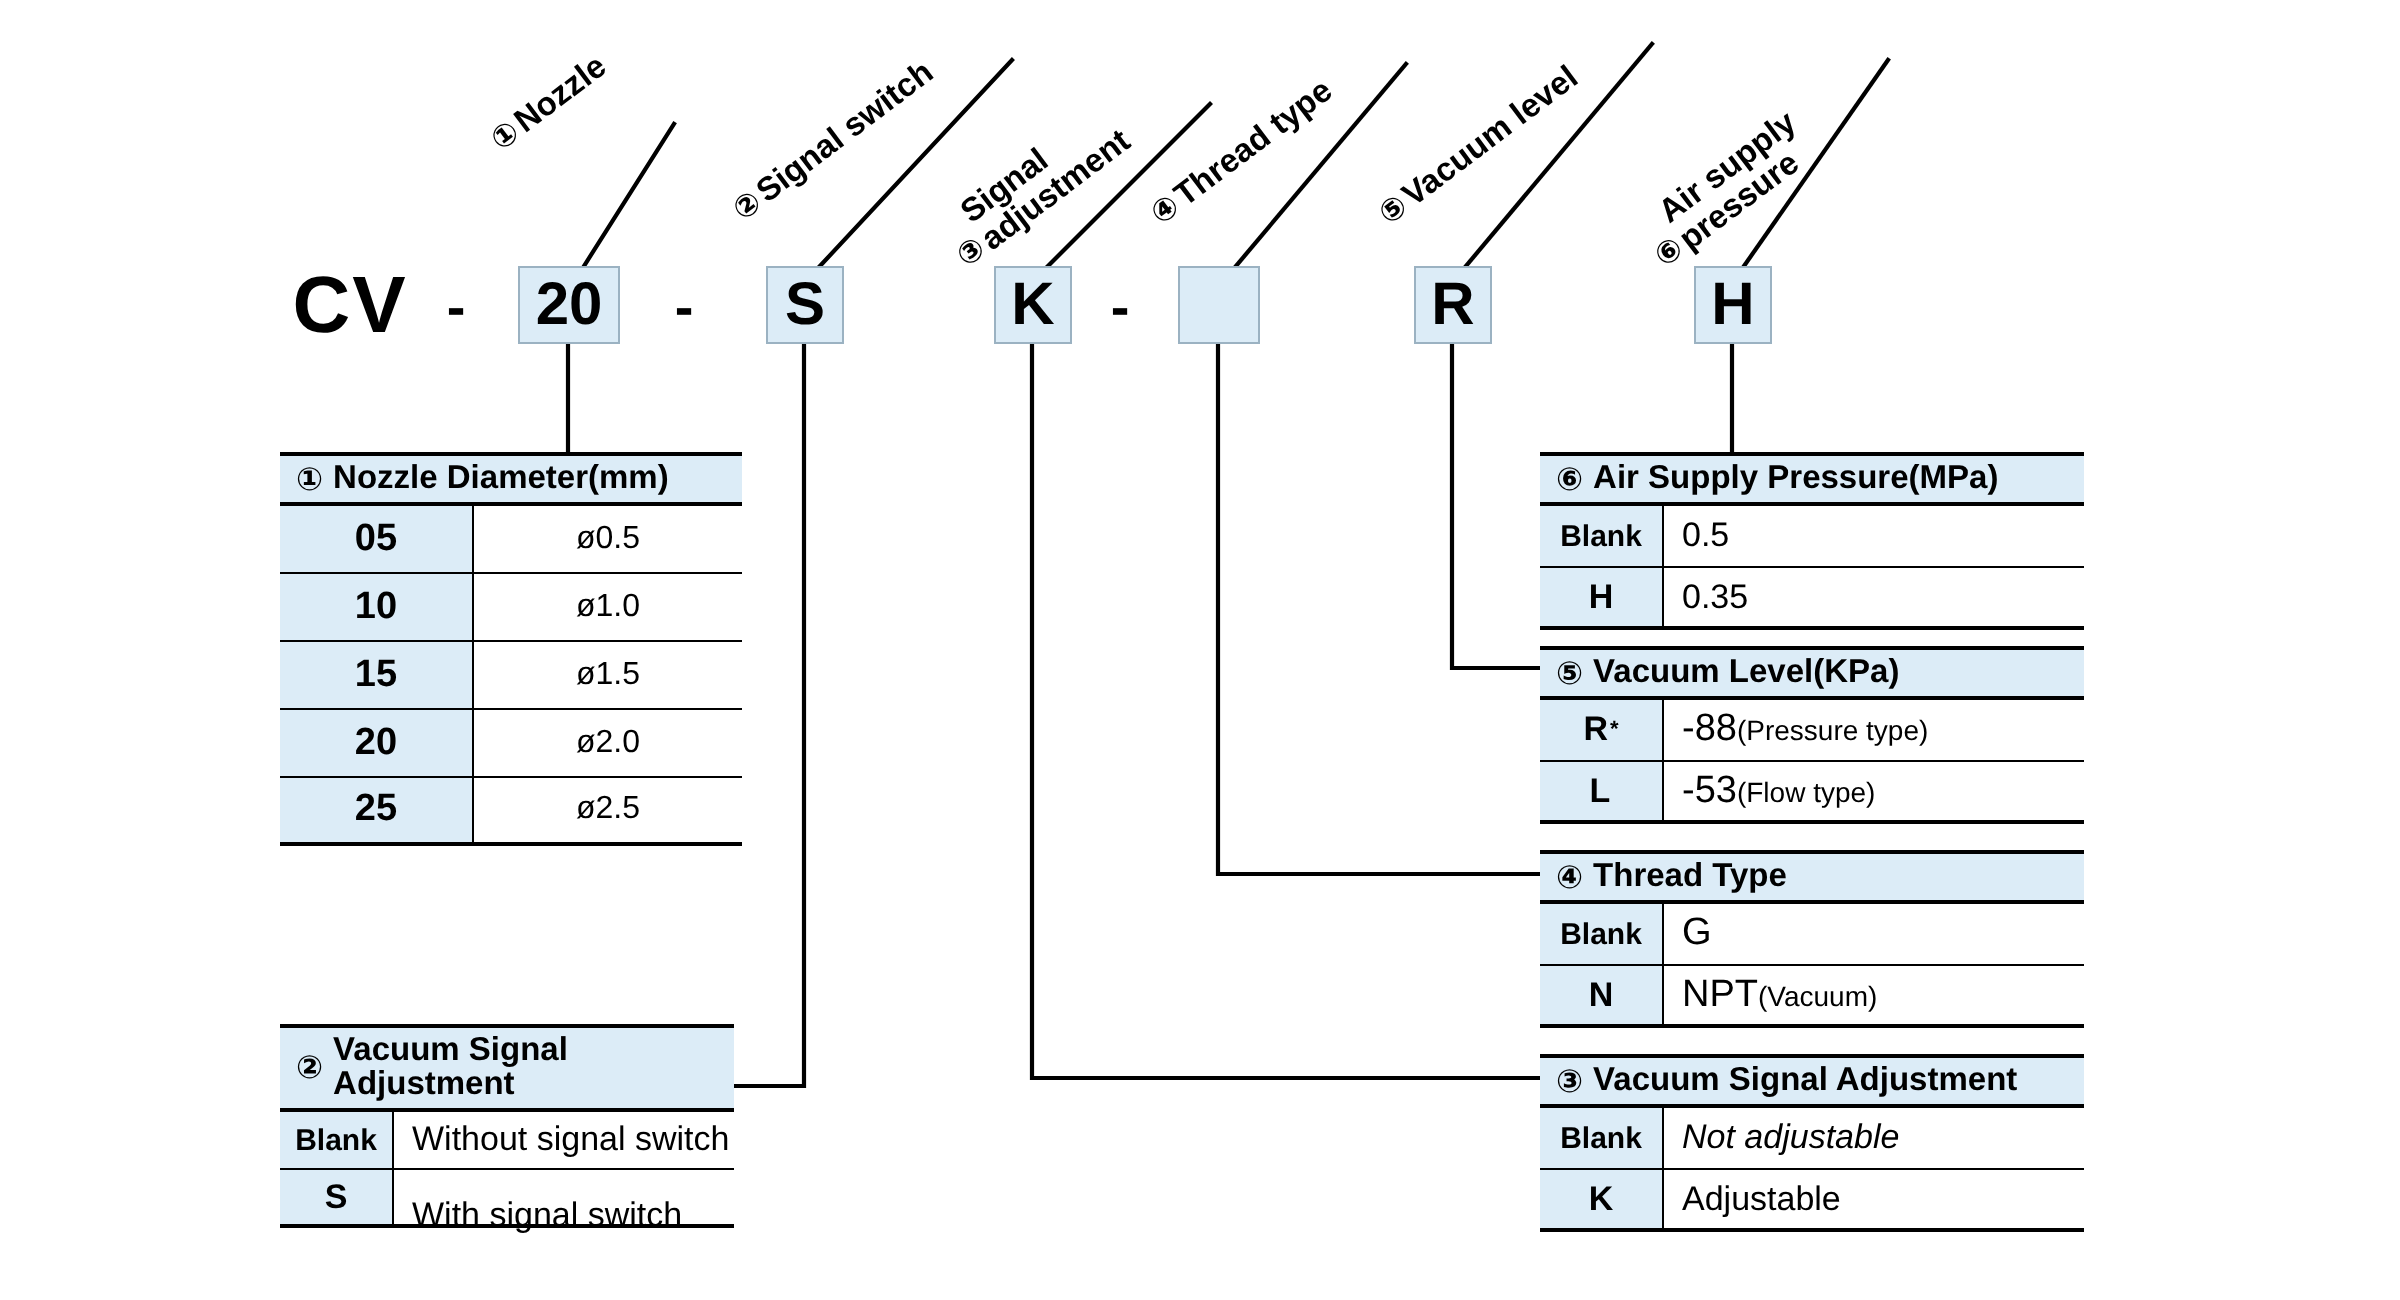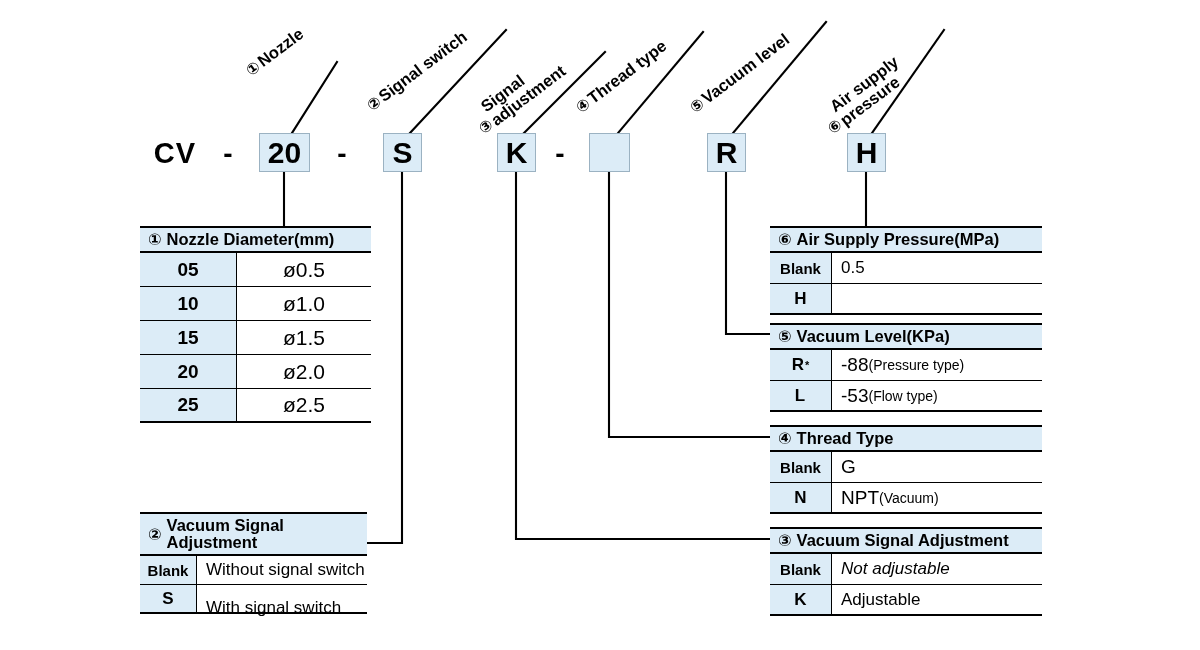--- a/index.html
+++ b/index.html
@@ -9,21 +9,21 @@
     color:#000;
   }
   #stage{position:absolute;left:0;top:0;width:1200px;height:650px;}
 
   
   #wires{position:absolute;left:0;top:0;width:1200px;height:650px;pointer-events:none;}
 
   
   .code-item{position:absolute;display:flex;align-items:center;justify-content:center;}
   .code-plain{
-    font-size:29px;font-weight:bold;letter-spacing:1px;line-height:1;
+    font-size:40px;font-weight:bold;letter-spacing:1px;line-height:1;
   }
   .code-dash{font-size:28px;font-weight:bold;line-height:1;}
   .code-box{
     background:#dcecf7;border:1.5px solid #9bb2c2;
     display:flex;align-items:center;justify-content:center;
     font-size:30px;font-weight:bold;line-height:1;box-sizing:border-box;
   }
 
   
   .callout{
@@ -56,21 +56,21 @@
   .tbl .v{
     background:#ffffff;display:flex;align-items:center;
     font-size:17px;box-sizing:border-box;padding-left:9px;
   }
   .tbl .v .sub{font-size:14px;}
   .tbl .v .big{font-size:19px;}
   .star{font-size:11px;vertical-align:super;margin-left:1px;}
 
   
   #tbl-nozzle .k{font-size:19px;}
-  #tbl-nozzle .v{font-size:21px;justify-content:center;padding-left:0;}
+  #tbl-nozzle .v{font-size:16px;justify-content:center;padding-left:0;}
 </style>
 </head>
 <body>
 
 <div id="stage">
 
   <svg id="wires" viewBox="0 0 1200 650">
     <g stroke="#000" stroke-width="2.1" fill="none" stroke-linecap="square">
 
       <line x1="337" y1="62" x2="292" y2="133"></line>
@@ -199,20 +199,21 @@
     <div class="hdr" style="height:27px;">
       <span class="hnum">⑥</span>
       <span class="htxt">Air Supply Pressure(MPa)</span>
     </div>
     <div class="row" style="height:31px;">
       <div class="k small" style="width:62px;">Blank</div>
       <div class="v" style="width:210px;">0.5</div>
     </div>
     <div class="row" style="height:31px;">
       <div class="k" style="width:62px;">H</div>
+      <div class="v" style="width:210px;">0.35</div>
     </div>
   </div>
 
   <div class="tbl" id="tbl-vac" style="left:770px;top:323px;width:272px;">
     <div class="hdr" style="height:27px;">
       <span class="hnum">⑤</span>
       <span class="htxt">Vacuum Level(KPa)</span>
     </div>
     <div class="row" style="height:31px;">
       <div class="k" style="width:62px;">

